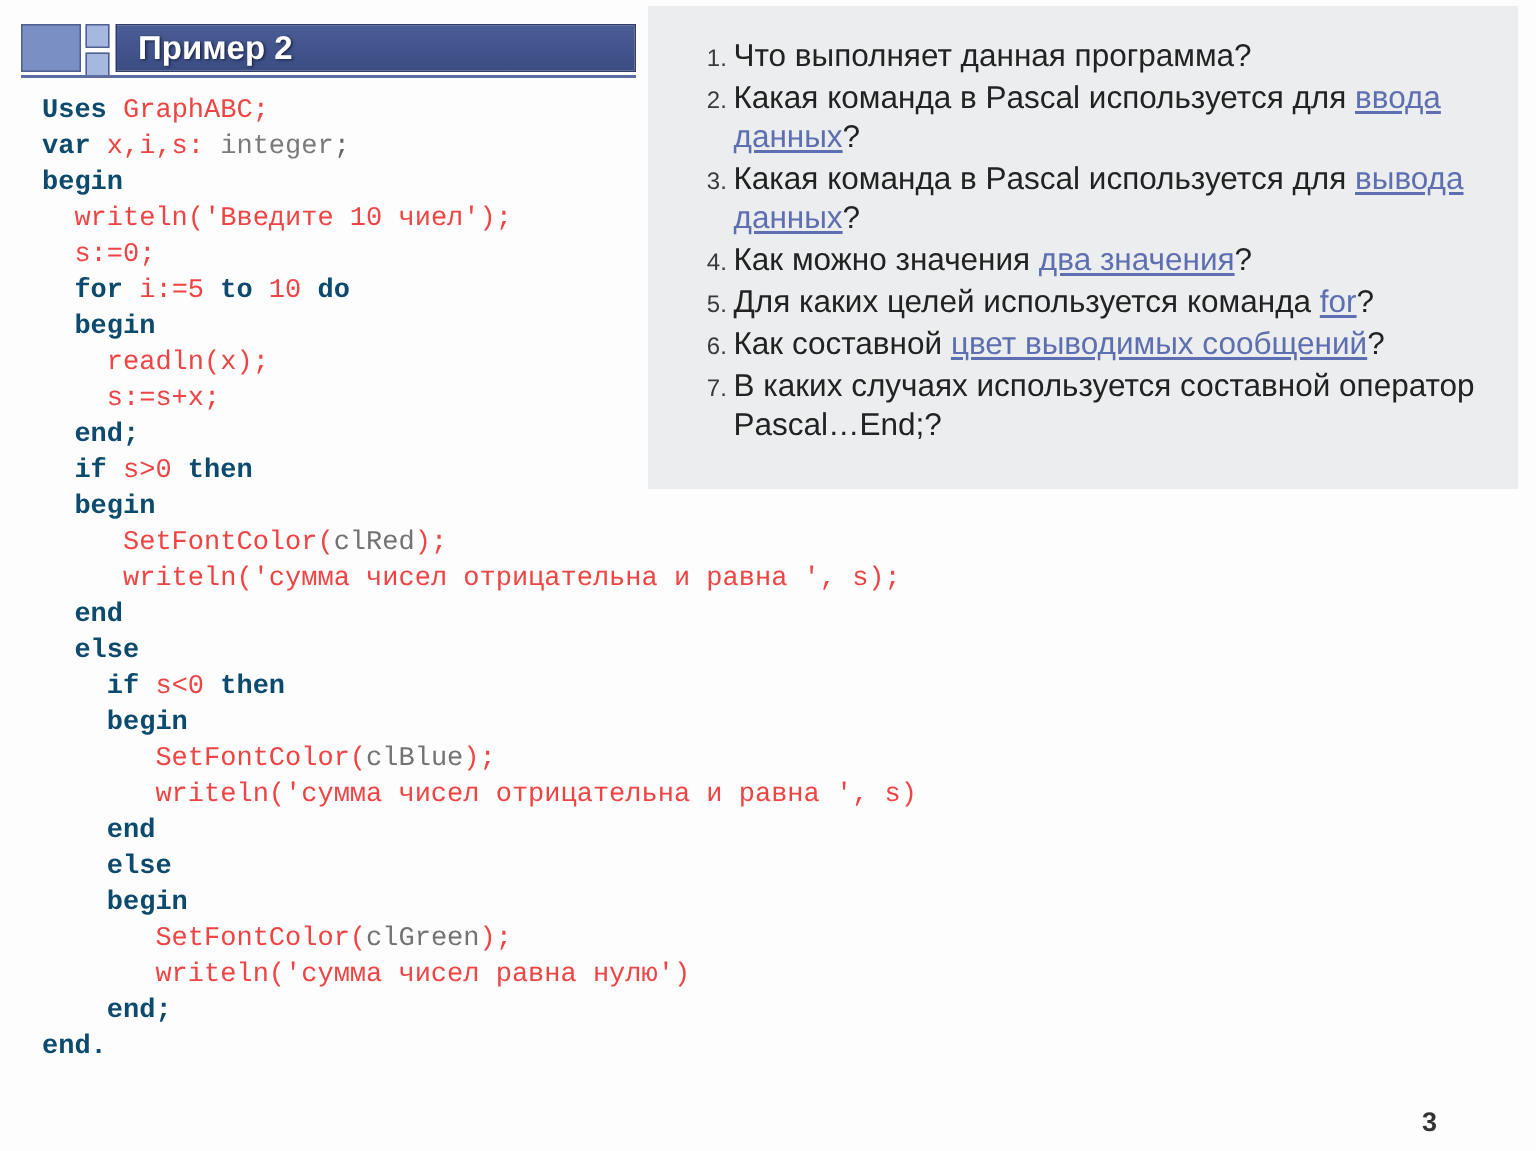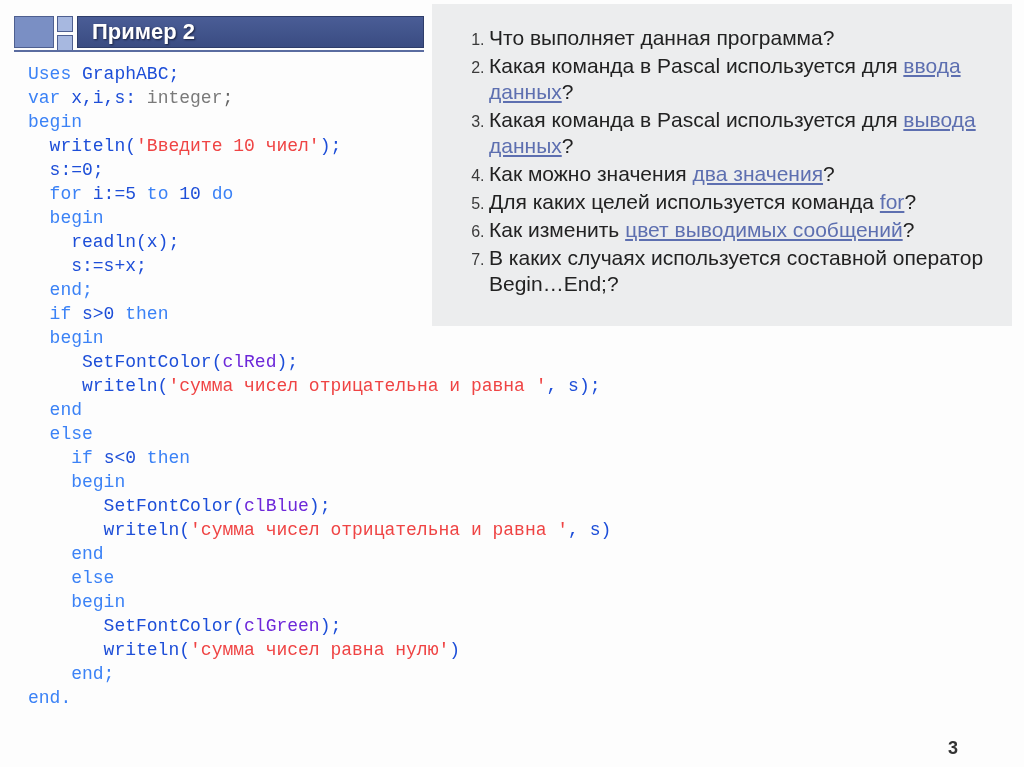--- a/index.html
+++ b/index.html
@@ -57,25 +57,25 @@
   .code-block {
     position: absolute;
     top: 62px;
     left: 28px;
     font-family: "Courier New", monospace;
     font-size: 18px;
     line-height: 24px;
     white-space: pre;
     color: #222;
   }
-  .kw { color: #3b82f6; font-weight: normal; }
-  .id { color: #1d4ed8; }
+  .kw { color: #0c4a6e; font-weight: bold; }
+  .id { color: #ef4444; }
   .ty { color: #7a7a7a; }
   .str { color: #ef4444; }
-  .fn { color: #6d28d9; }
+  .fn { color: #737373; }
   .sym { color: #666; }
 
   .questions {
     position: absolute;
     top: 4px;
     left: 432px;
     width: 580px;
     background: #ecedee;
     padding: 4px 8px 12px 10px;
     box-sizing: border-box;
@@ -151,19 +151,19 @@
 <span class="kw">    end;</span>
 <span class="kw">end.</span></div>
 
   <div class="questions">
     <ol>
       <li><span>Что выполняет данная программа?</span></li>
       <li><span>Какая команда в Pascal используется для </span><span class="u">ввода данных</span><span>?</span></li>
       <li><span>Какая команда в Pascal используется для </span><span class="u">вывода данных</span><span>?</span></li>
       <li><span>Как можно значения </span><span class="u">два значения</span><span>?</span></li>
       <li><span>Для каких целей используется команда </span><span class="u">for</span><span>?</span></li>
-      <li><span>Как изменить </span><span class="u">цвет выводимых сообщений</span><span>?</span></li>
-      <li><span>В каких случаях используется составной оператор Begin…End;?</span></li>
+      <li><span>Как составной </span><span class="u">цвет выводимых сообщений</span><span>?</span></li>
+      <li><span>В каких случаях используется составной оператор Pascal…End;?</span></li>
     </ol>
   </div>
 
   <div class="page-num">3</div>
 </div>
 
 </body></html>

